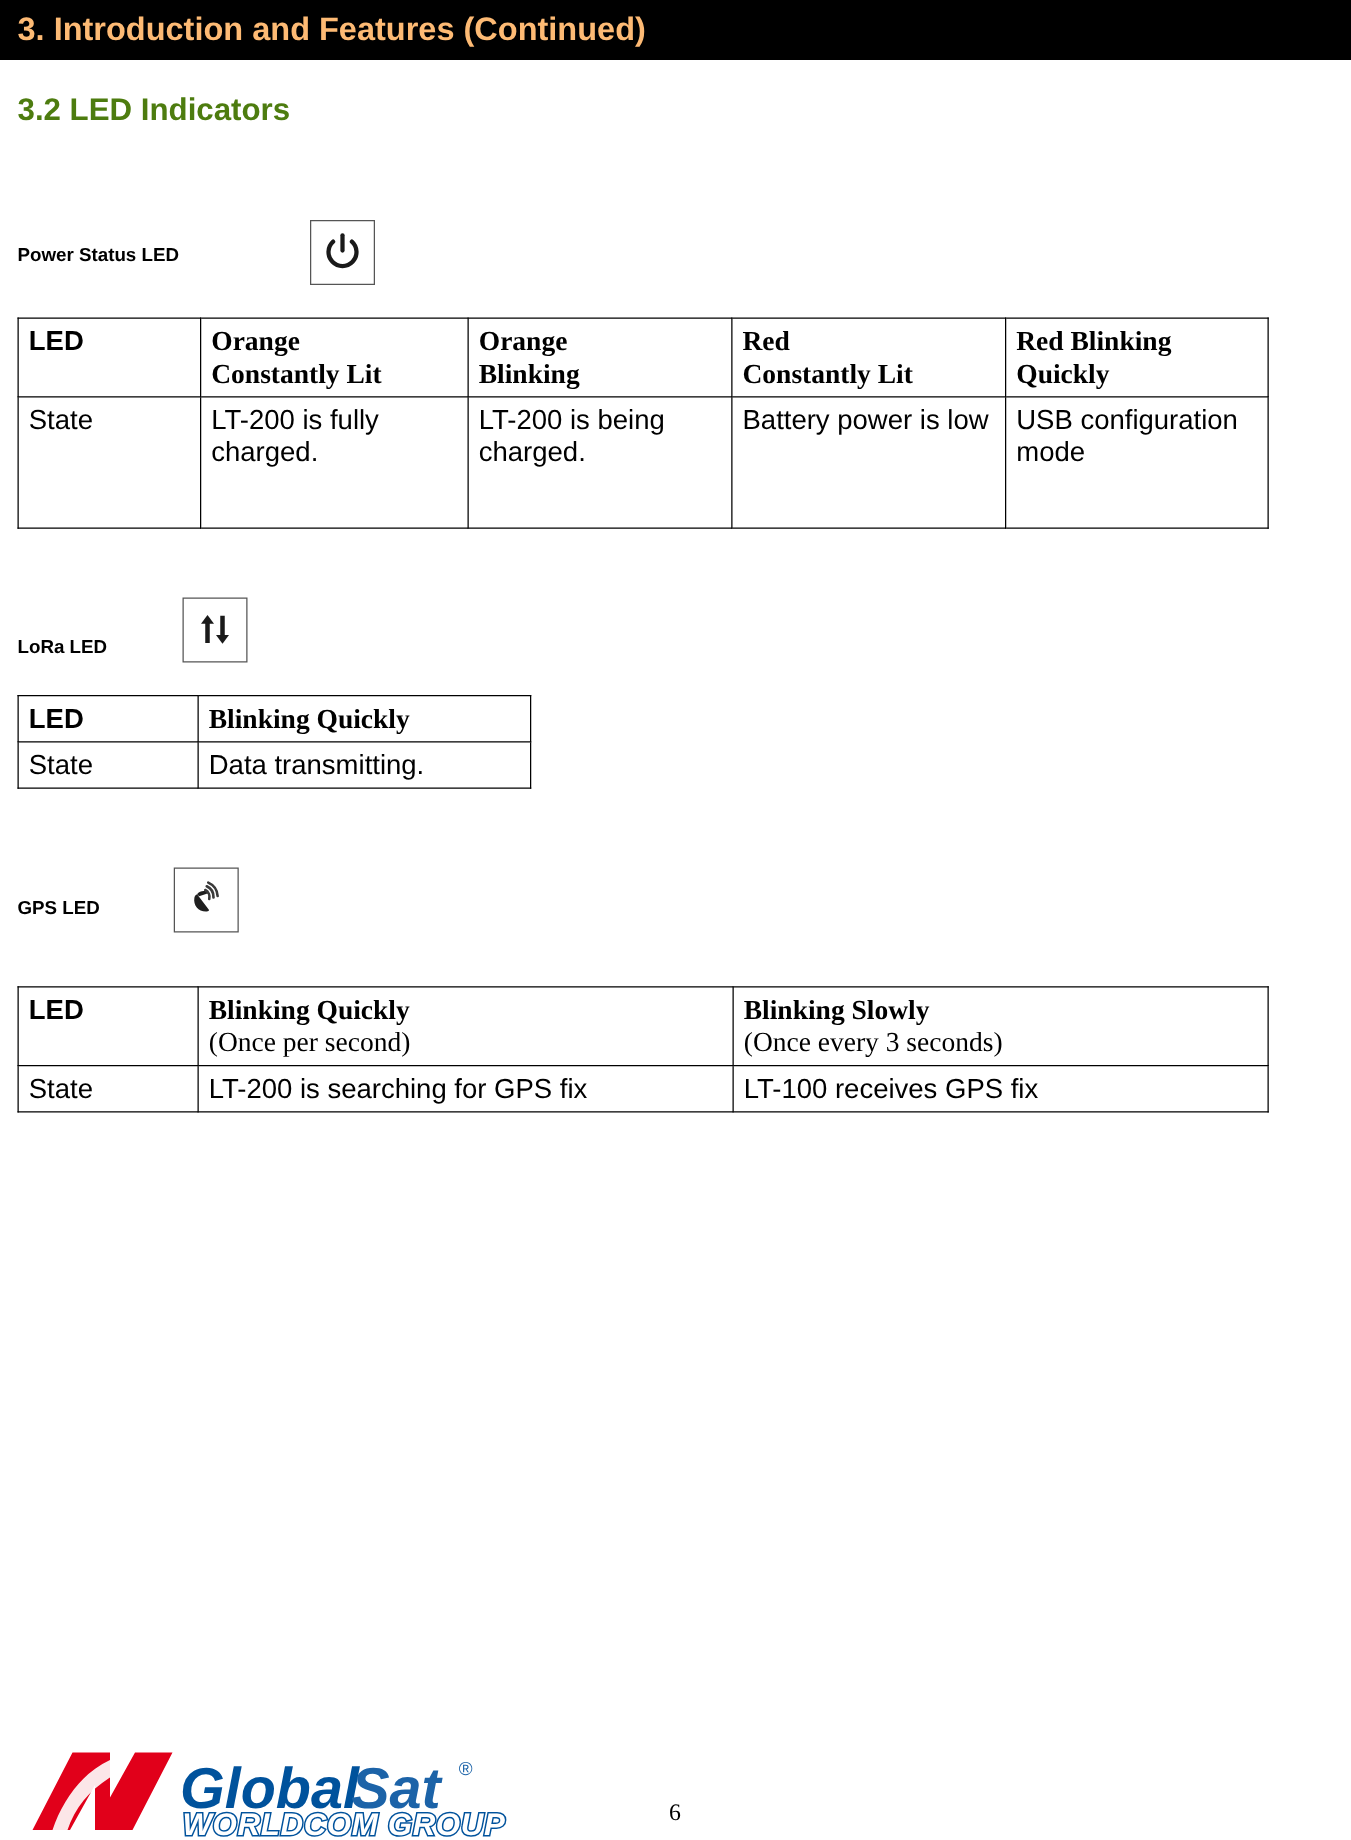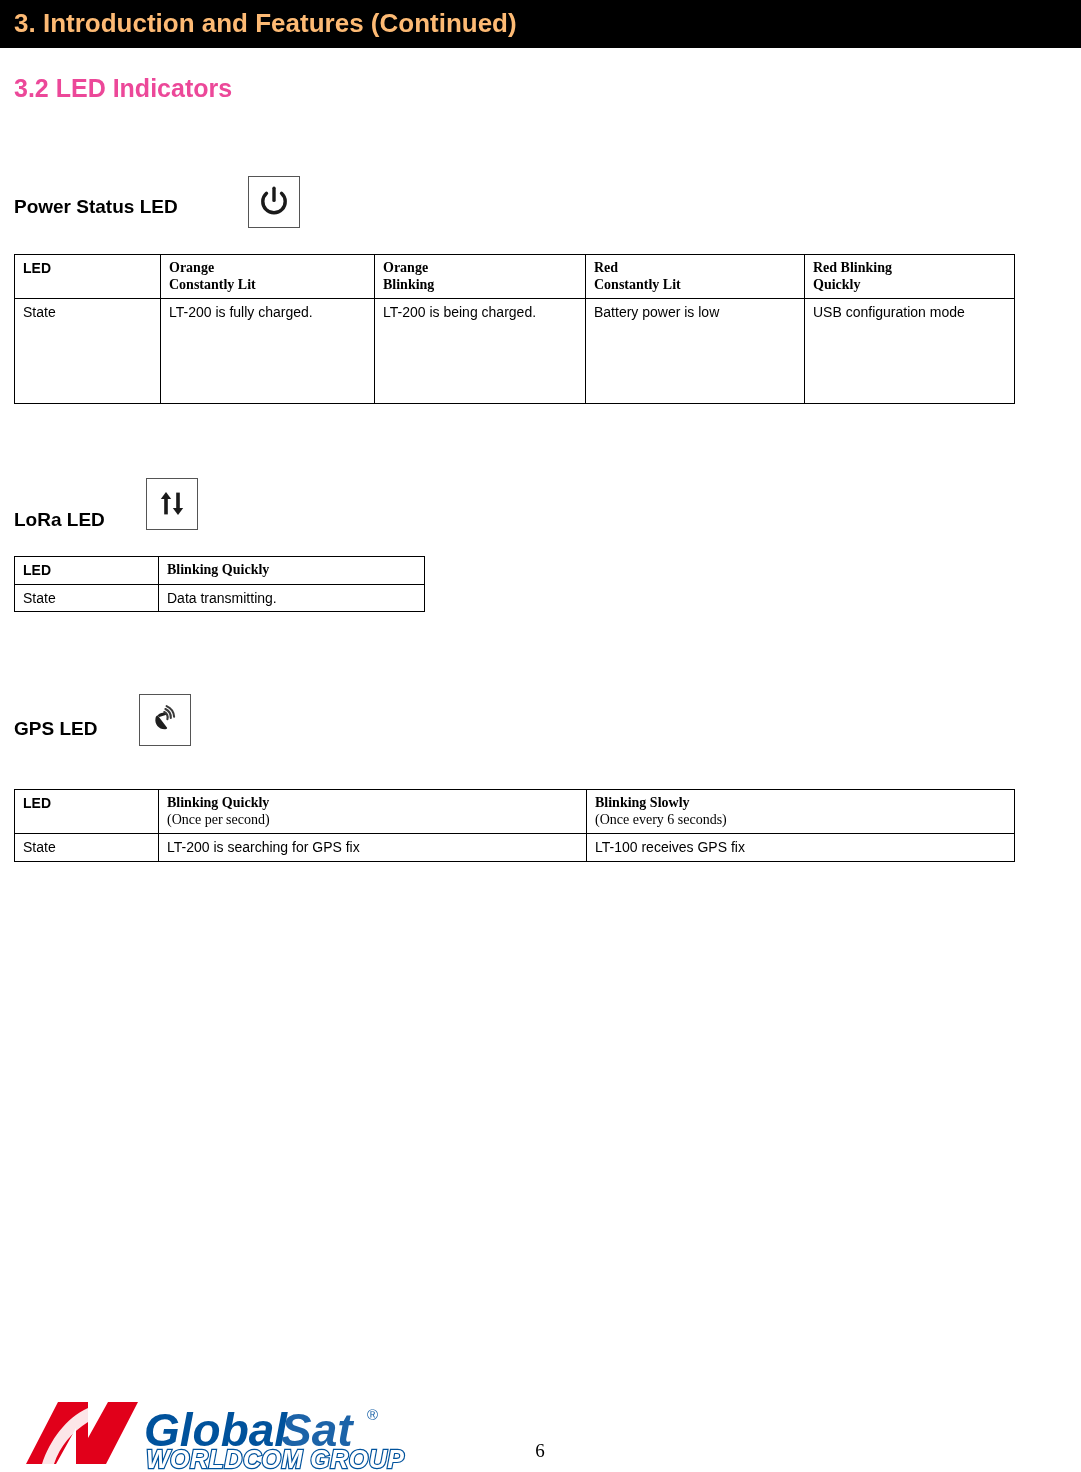--- a/index.html
+++ b/index.html
@@ -35,49 +35,49 @@
     white-space: nowrap;
   }
 
   
   .section-heading {
     position: absolute;
     left: 14px;
     top: 74px;
     font-size: 25px;
     font-weight: bold;
-    color: #ec4899;
+    color: #4d7c0f;
     white-space: nowrap;
   }
 
   
   .led-label {
     position: absolute;
-    font-size: 19px;
+    font-size: 15px;
     font-weight: bold;
     color: #000000;
     white-space: nowrap;
   }
   .icon-box {
     position: absolute;
     border: 1px solid #555555;
     background: #ffffff;
     box-sizing: border-box;
     display: flex;
     align-items: center;
     justify-content: center;
   }
   .icon-box svg { display: block; }
 
   
   table.led-table {
     position: absolute;
     border-collapse: collapse;
     table-layout: fixed;
-    font-size: 14px;
+    font-size: 22px;
   }
   table.led-table td {
     border: 1px solid #000000;
     vertical-align: top;
     padding: 5px 7px 5px 8px;
     line-height: 1.18;
     background: #ffffff;
   }
   td.rowhead {
     font-weight: bold;
@@ -225,21 +225,21 @@
     </colgroup>
   <tbody>
     <tr>
       <td class="pale rowhead">LED</td>
       <td class="orange">
         <span>Blinking Quickly</span>
         <span class="sub">(Once per second)</span>
       </td>
       <td class="orange">
         <span>Blinking Slowly</span>
-        <span class="sub">(Once every 6 seconds)</span>
+        <span class="sub">(Once every 3 seconds)</span>
       </td>
     </tr>
     <tr>
       <td class="pale">State</td>
       <td class="body">LT-200 is searching for GPS fix</td>
       <td class="body">LT-100 receives GPS fix</td>
     </tr>
   </tbody>
 </table>
 

